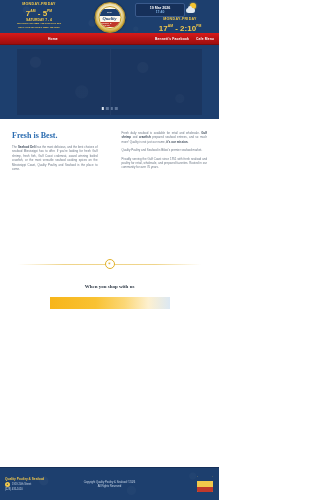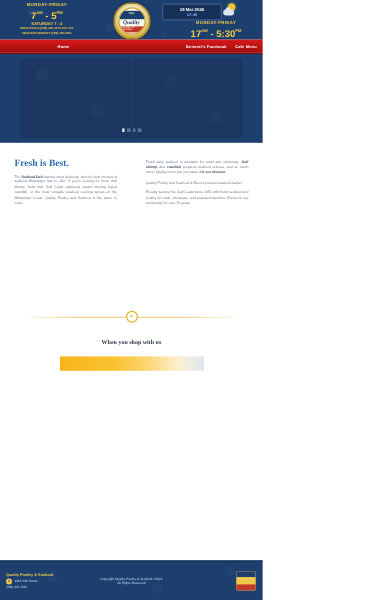--- a/index.html
+++ b/index.html
@@ -133,21 +133,21 @@
     background:rgba(255,255,255,.04);
   }
   .dots{
     position:absolute;left:50%;bottom:5px;transform:translateX(-50%);
     display:flex;gap:2px;
   }
   .dot{width:2.6px;height:2.6px;background:#8fa6c4;opacity:.55;cursor:pointer;}
   .dot.active{background:#e8eef6;opacity:.95;}
 
   
-  .cols{display:flex;padding:12px 0 0 0;background:#ffffff;align-items:flex-end;}
+  .cols{display:flex;padding:12px 0 0 0;background:#ffffff;}
   .col{padding:0 12px;box-sizing:border-box;width:50%;}
   .col-title{
     color:#2b6cb0;font-size:8px;font-weight:bold;
     font-family:"Liberation Serif",serif;margin:0 0 5px 0;line-height:9px;
     white-space:nowrap;
   }
   .col p{
     color:#6b7684;font-size:2.9px;line-height:4.4px;margin:0 0 4px 0;text-align:justify;
   }
   .col p b{color:#3e4b5b;}
@@ -243,21 +243,21 @@
       <div class="wx-date">19 Mar 2026</div>
       <div class="wx-time">17:40</div>
     </div>
     <div class="wx-icon">
       <div class="wx-sun"></div>
       <div class="wx-cloud"></div>
     </div>
 
     <div class="hrs-right">
       <div class="hrs-cap">MONDAY-FRIDAY</div>
-      <div class="hrs-big"><span>17</span><sup>AM</sup> <span>-</span> <span>5:30</span><sup>PM</sup></div>
+      <div class="hrs-big"><span>17</span><sup>AM</sup> <span>-</span> <span>2:10</span><sup>PM</sup></div>
     </div>
   </div>
 
   <div class="nav">
     <div class="nav-left">
       <div class="nav-item">Home</div>
     </div>
     <div class="nav-right">
       <div class="nav-item">Bennett's Facebook</div>
       <div class="nav-item">Cafe Menu</div>

